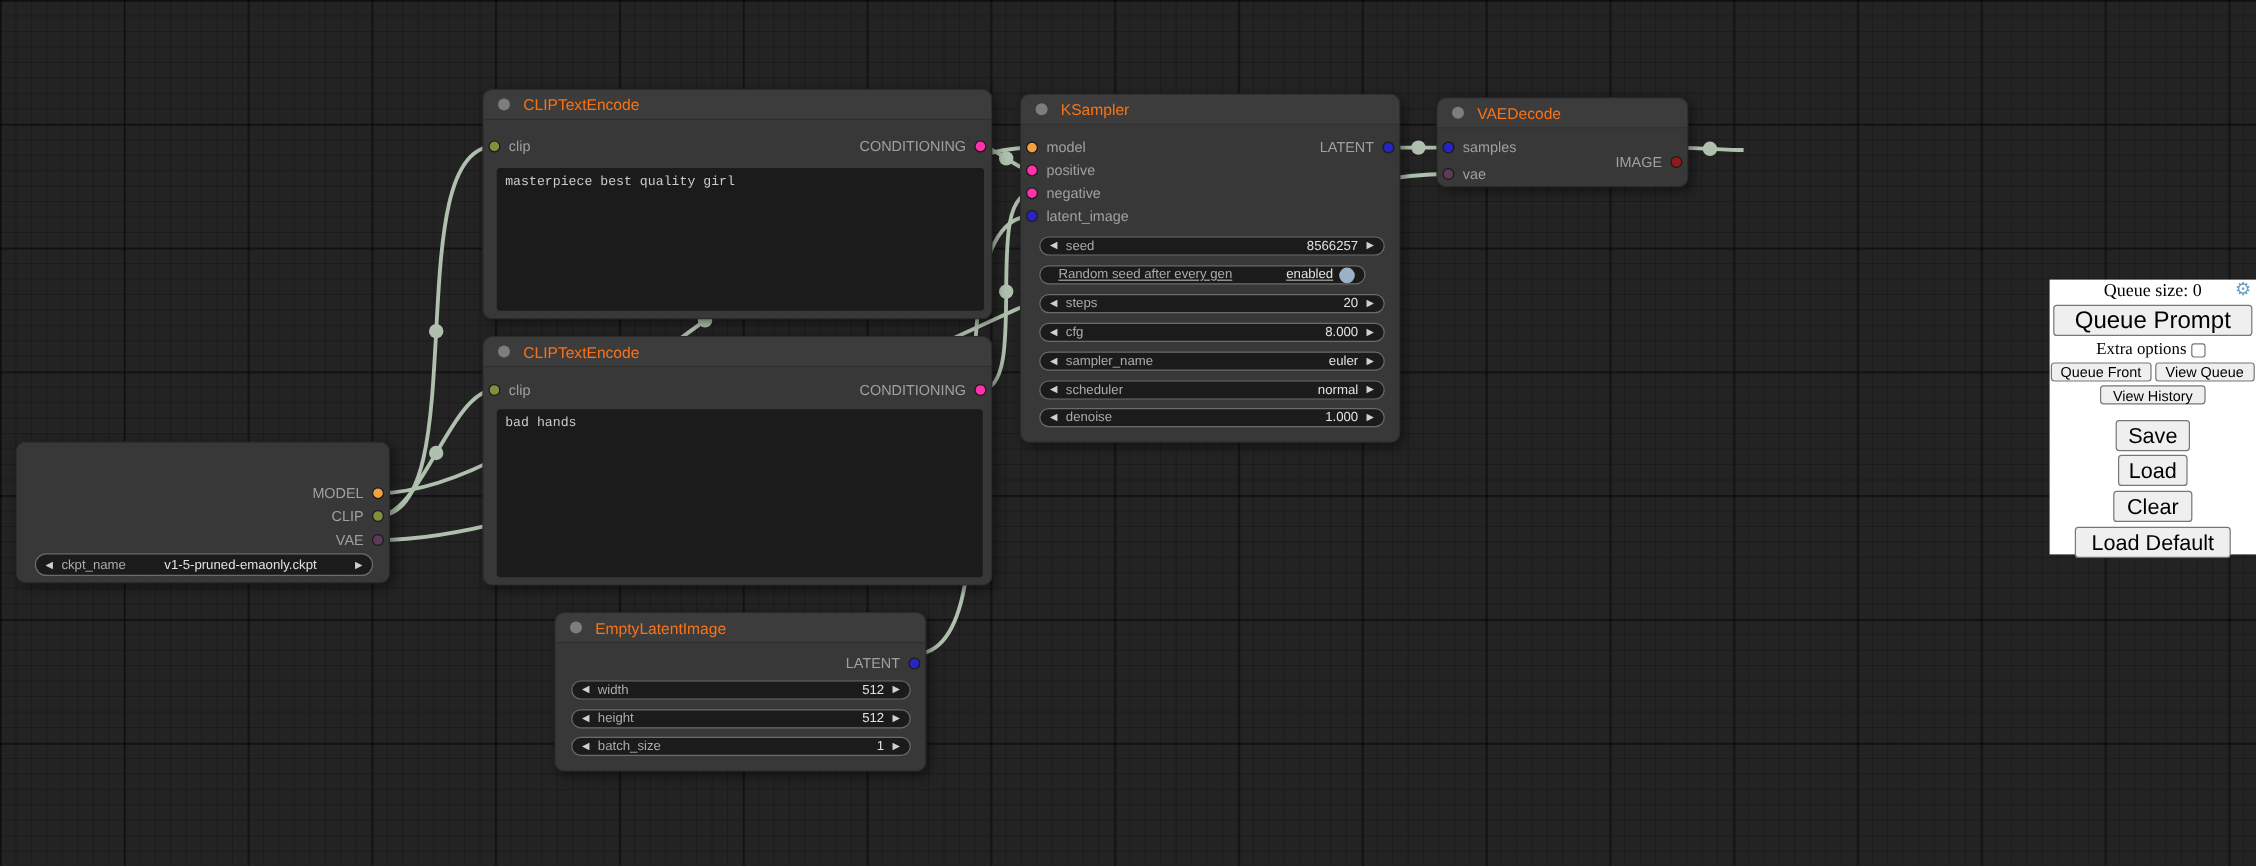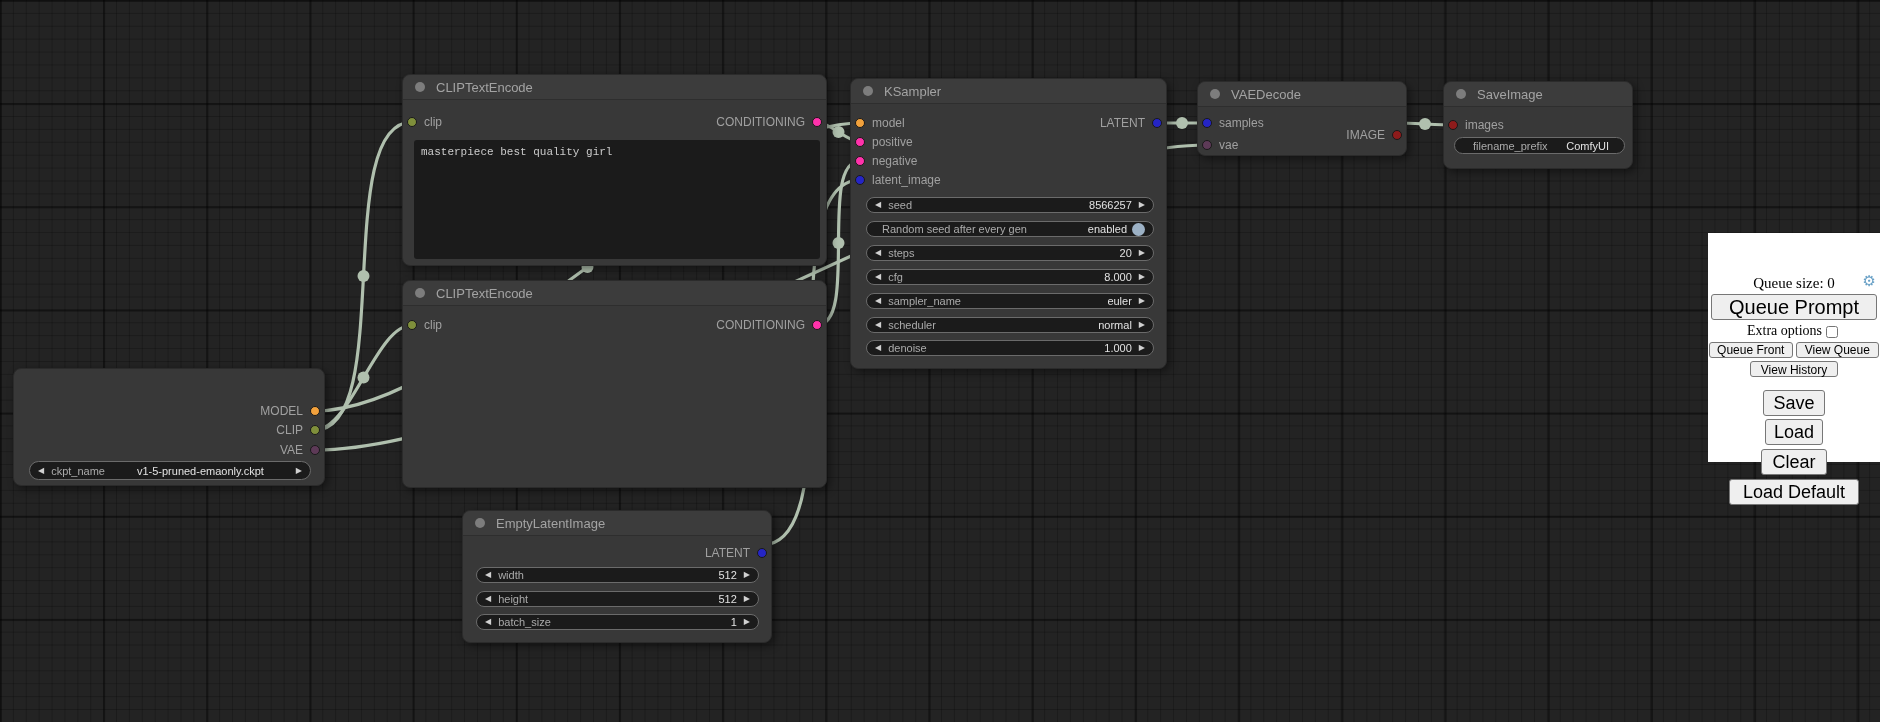--- a/index.html
+++ b/index.html
@@ -17,21 +17,21 @@
   #wires{position:absolute;left:0;top:0;z-index:1;}
   .node{
     position:absolute;z-index:2;background:#383838;border:1px solid #2b2b2b;
     border-radius:8px;box-shadow:3px 3px 9px rgba(0,0,0,.45);box-sizing:border-box;
   }
   .ntitle{
     height:24px;display:flex;align-items:center;padding-left:12px;
     border-bottom:1px solid #2e2e2e;border-radius:8px 8px 0 0;background:#3c3c3c;
   }
   .tdot{width:10px;height:10px;border-radius:50%;background:#7d7d7d;flex:0 0 auto;}
-  .ttext{margin-left:11px;font-size:13px;color:#a3a3a3;white-space:nowrap;}
+  .ttext{margin-left:11px;font-size:13px;color:#f97316;white-space:nowrap;}
   .prow{
     position:absolute;left:0;right:0;height:18px;display:flex;align-items:center;
     font-size:12px;color:#a0a0a0;
   }
   .prow.between{justify-content:space-between;}
   .prow.outrow{justify-content:flex-end;}
   .dot{width:10px;height:10px;border-radius:50%;border:1px solid #191919;box-sizing:border-box;flex:0 0 auto;}
   .dot.in{margin-left:4px;margin-right:7px;}
   .dot.out{margin-right:4px;margin-left:7px;}
   .outlabel{margin-left:auto;}
@@ -54,21 +54,21 @@
   
   #menu-panel{
     position:absolute;left:1708px;top:233px;width:172px;height:229px;z-index:5;
     background:#ffffff;color:#000;font-family:"Liberation Serif", serif;
   }
   .menu-btn{
     display:block;background:#efefef;border:1px solid #777;border-radius:3px;
     font-family:"Liberation Sans", sans-serif;color:#000;text-align:center;
     box-sizing:border-box;cursor:pointer;
   }
-  #queue-size-row{position:relative;height:18px;text-align:center;font-size:15px;padding-top:2px;margin-top:40px;}
+  #queue-size-row{position:relative;height:18px;text-align:center;font-size:15px;padding-top:2px;}
   #gear{position:absolute;top:1px;right:4px;font-size:15px;color:#68a0c6;
         font-family:"DejaVu Sans",sans-serif;cursor:pointer;line-height:1;}
   #queue-prompt-btn{width:166px;height:26px;margin:1px auto 0;font-size:20px;}
   #extra-options-row{text-align:center;font-size:14px;margin-top:3px;height:16px;}
   #extra-options-row input{width:12px;height:12px;vertical-align:middle;margin-left:4px;}
   #qf-vq-row{display:flex;gap:3px;margin:3px 1px 0;justify-content:space-between;}
   #qf-vq-row .menu-btn{flex:1;height:16px;font-size:12px;padding:0;}
   #view-history-btn{width:88px;height:16px;font-size:12px;margin:3px auto 0;}
   #save-btn{width:62px;height:26px;font-size:18px;margin:13px auto 0;}
   #load-btn{width:58px;height:26px;font-size:18px;margin:3px auto 0;}
@@ -148,20 +148,21 @@
     <div class="prow between" style="top:35px;">
       <span style="display:flex;align-items:center;">
         <span class="dot in" style="background: rgb(127, 143, 59);"></span>
         <span>clip</span>
       </span>
       <span style="display:flex;align-items:center;">
         <span>CONDITIONING</span>
         <span class="dot out" style="background: rgb(255, 50, 171);"></span>
       </span>
     </div>
+    <div class="prompt-box" style="left:11px;right:7px;top:60px;height:140px;">bad hands</div>
   </div>
 
   <div class="node" style="left:850px;top:78px;width:317px;height:291px;">
     <div class="ntitle">
       <span class="tdot"></span>
       <span class="ttext">KSampler</span>
     </div>
     <div class="prow" style="top:35px;width:60%;">
       <span class="dot in" style="background: rgb(242, 161, 60);"></span>
       <span>model</span>
@@ -182,21 +183,21 @@
       <span class="outlabel">LATENT</span>
       <span class="dot out" style="background: rgb(37, 37, 197);"></span>
     </div>
 
     <div class="widget" style="left:15px;right:12px;top:118px;">
       <span class="warr">◀</span>
       <span class="wlabel">seed</span>
       <span class="wvalue">8566257</span>
       <span class="warr">▶</span>
     </div>
-    <div class="widget" style="left:15px;right:12px;top:142px;">
+    <div class="widget" style="left:15px;right:28px;top:142px;text-decoration:underline;">
       <span class="wlabel">Random seed after every gen</span>
       <span class="wvalue" style="margin-right:0;">enabled</span>
       <span class="toggle-circle"></span>
     </div>
     <div class="widget" style="left:15px;right:12px;top:166px;">
       <span class="warr">◀</span>
       <span class="wlabel">steps</span>
       <span class="wvalue">20</span>
       <span class="warr">▶</span>
     </div>
@@ -269,34 +270,20 @@
         <span>IMAGE</span>
         <span class="dot out" style="background: rgb(142, 27, 27);"></span>
       </span>
     </div>
     <div class="prow" style="top:54px;">
       <span class="dot in" style="background: rgb(93, 58, 87);"></span>
       <span>vae</span>
     </div>
   </div>
 
-  <div class="node" style="left:1443px;top:81px;width:190px;height:88px;">
-    <div class="ntitle">
-      <span class="tdot"></span>
-      <span class="ttext">SaveImage</span>
-    </div>
-    <div class="prow" style="top:34px;">
-      <span class="dot in" style="background: rgb(142, 27, 27);"></span>
-      <span>images</span>
-    </div>
-    <div class="widget" style="left:10px;right:7px;top:55px;height:17px;">
-      <span class="wlabel" style="margin-left:10px;">filename_prefix</span>
-      <span class="wvalue">ComfyUI</span>
-    </div>
-  </div>
 
   <div id="menu-panel">
     <div id="queue-size-row">
       <span>Queue size: 0</span>
       <span id="gear">⚙</span>
     </div>
     <button class="menu-btn" id="queue-prompt-btn">Queue Prompt</button>
     <div id="extra-options-row">
       <span>Extra options</span><input type="checkbox" style="">
     </div>

